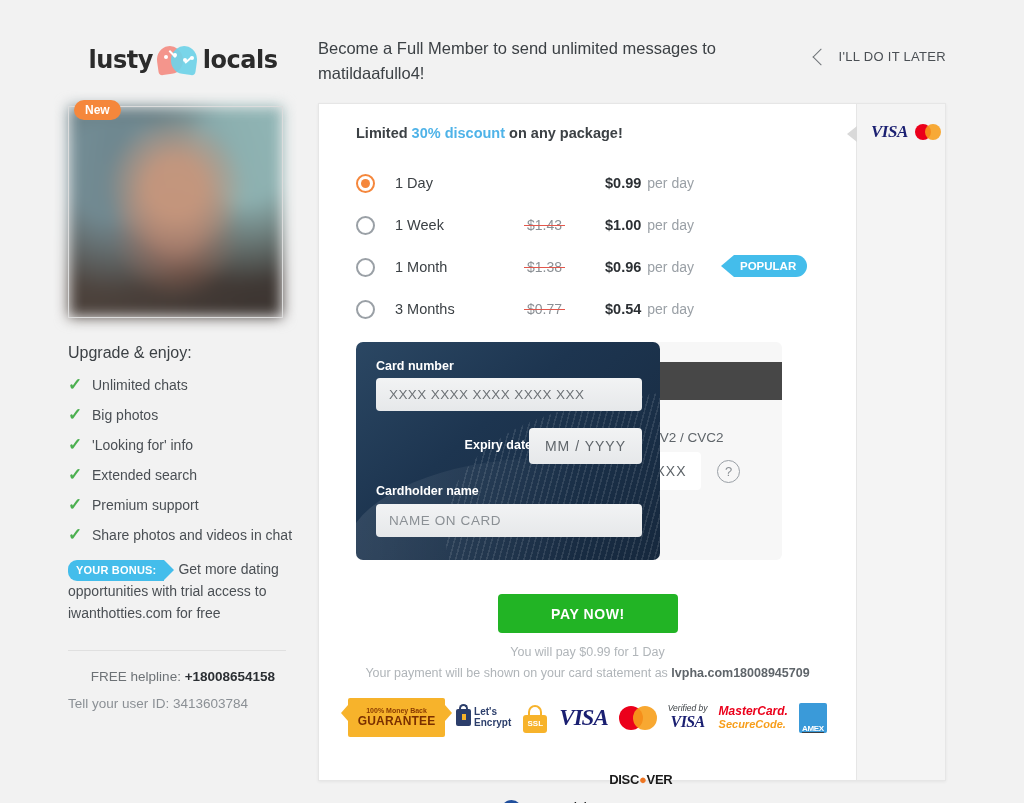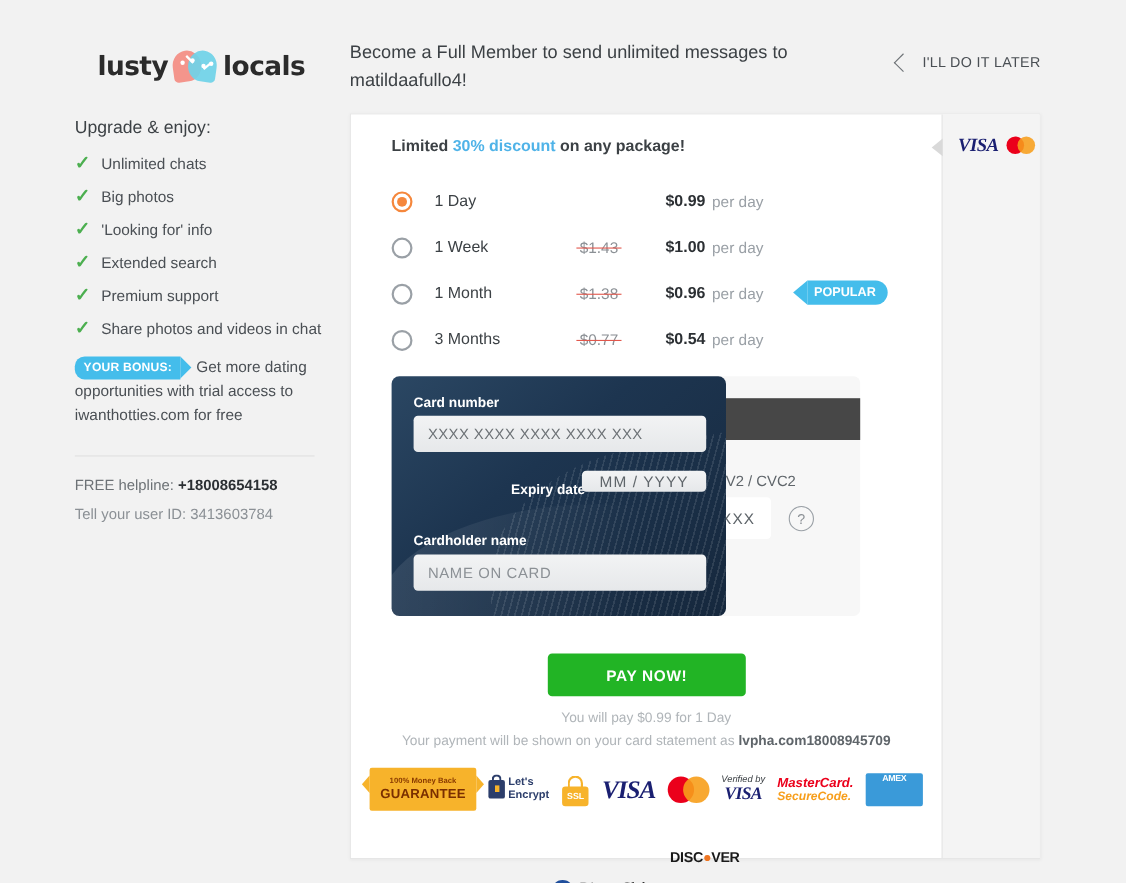--- a/index.html
+++ b/index.html
@@ -83,21 +83,21 @@
     font-size:11px;font-weight:600;letter-spacing:.2px;
     padding:2px 8px;border-radius:9px 0 0 9px;position:relative;
     margin-right:14px;vertical-align:middle;
   }
   .bonus-tag:after{
     content:"";position:absolute;right:-10px;top:0;
     border-top:10px solid transparent;border-bottom:10px solid transparent;
     border-left:10px solid #44bdeb;
   }
   .divider{margin-top:26px;width:218px;height:1px;background:#e0e0e0;}
-  .helpline{margin-top:18px;font-size:13.5px;color:#6d7276;}
+  .helpline{margin-top:18px;font-size:13.5px;color:#6d7276;text-align:center;}
   .helpline b{color:#2b2f33;}
   .userid{margin-top:12px;font-size:13.5px;color:#8b9095;}
 
   
   .header{position:absolute;left:318px;top:36px;width:628px;}
   .header-title{
     font-size:16.5px;color:#3c4145;line-height:1.5;width:430px;
   }
   .later-btn{
     position:absolute;right:0;top:13px;display:flex;align-items:center;
@@ -198,21 +198,21 @@
   }
   .cf-input{
     position:absolute;background:linear-gradient(180deg,#f2f3f4,#e6e8ea);
     border-radius:4px;box-sizing:border-box;
     display:flex;align-items:center;color:#6d7276;font-size:13.5px;
     padding-left:13px;letter-spacing:.4px;
   }
   #lbl-cardnum{left:20px;top:17px;}
   #inp-cardnum{left:20px;top:36px;width:266px;height:33px;}
   #lbl-exp{right:128px;top:96px;color:#fff;font-size:12.5px;font-weight:700;}
-  #inp-exp{left:173px;top:86px;width:113px;height:19px;justify-content:center;padding-left:0;color:#5f656a;font-size:14px;letter-spacing:1px;}
+  #inp-exp{left:173px;top:86px;width:113px;height:36px;justify-content:center;padding-left:0;color:#5f656a;font-size:14px;letter-spacing:1px;}
   #lbl-name{left:20px;top:142px;}
   #inp-name{left:20px;top:162px;width:266px;height:33px;color:#8b9095;font-size:13.5px;letter-spacing:.6px;}
 
   .cardback{
     position:absolute;left:298px;top:238px;width:165px;height:218px;
     background:#f7f7f7;border-radius:0 6px 6px 0;
   }
   .cb-stripe{position:absolute;left:0;top:20px;right:0;height:38px;background:#474747;}
   .cb-label{position:absolute;left:24px;top:88px;font-size:13.5px;color:#5f656a;}
   .cb-input{
@@ -288,22 +288,22 @@
 
   .vbv{display:flex;flex-direction:column;align-items:center;}
   .vbv .t{font-size:8.5px;color:#3c4145;font-style:italic;line-height:1.1;}
   .vbv .v{font-family:"Liberation Serif",serif;font-style:italic;font-weight:700;font-size:16px;color:#1a1f71;letter-spacing:-.6px;}
 
   .mcsc{display:flex;flex-direction:column;align-items:flex-start;line-height:1.1;}
   .mcsc .a{font-size:12px;font-weight:700;font-style:italic;color:#eb001b;}
   .mcsc .b{font-size:11px;font-weight:700;font-style:italic;color:#f79e1b;}
 
   .amex{
-    width:52px;height:30px;background:#3a9ad9;border-radius:2px;
-    display:flex;align-items:flex-start;justify-content:center;
+    width:28px;height:30px;background:#3a9ad9;border-radius:2px;
+    display:flex;align-items:flex-end;justify-content:center;text-decoration:underline;
   }
   .amex span{font-size:8px;font-weight:700;color:#fff;letter-spacing:-.3px;}
 
   .dc{display:flex;align-items:center;}
   .dc .circ{width:21px;height:21px;border-radius:50%;background:#1f4e9c;margin-right:5px;position:relative;}
   .dc .circ:after{content:"";position:absolute;left:8px;top:2.5px;width:8px;height:16px;background:#fff;border-radius:0 8px 8px 0;}
   .dc .tx{display:flex;flex-direction:column;line-height:1.05;}
   .dc .tx .n{font-family:"Liberation Serif",serif;font-size:13px;color:#1a1a1a;}
   .dc .tx .s{font-size:6.5px;letter-spacing:1px;color:#1a1a1a;}
 
@@ -333,20 +333,25 @@
         <span class="slash"></span>
         <span class="slash2"></span>
         <span class="dot d1"></span>
         <span class="dot d2"></span>
         <span class="dot d3"></span>
         <span class="dot d4"></span>
       </span>
       <span class="logo-word" data-interactable="false">locals</span>
     </div>
 
+    <div class="photo-wrap" data-interactable="true">
+      <div class="badge-new" data-interactable="false">New</div>
+      <div class="photo" data-interactable="false"></div>
+      <div class="photo-frame" data-interactable="false"></div>
+    </div>
 
     <div class="upgrade-title" data-interactable="false">Upgrade &amp; enjoy:</div>
 
     <ul class="benefits" data-interactable="false">
       <li data-interactable="false">
         <span class="check" data-interactable="false">✓</span>
         <span data-interactable="false">Unlimited chats</span>
       </li>
       <li data-interactable="false">
         <span class="check" data-interactable="false">✓</span>

